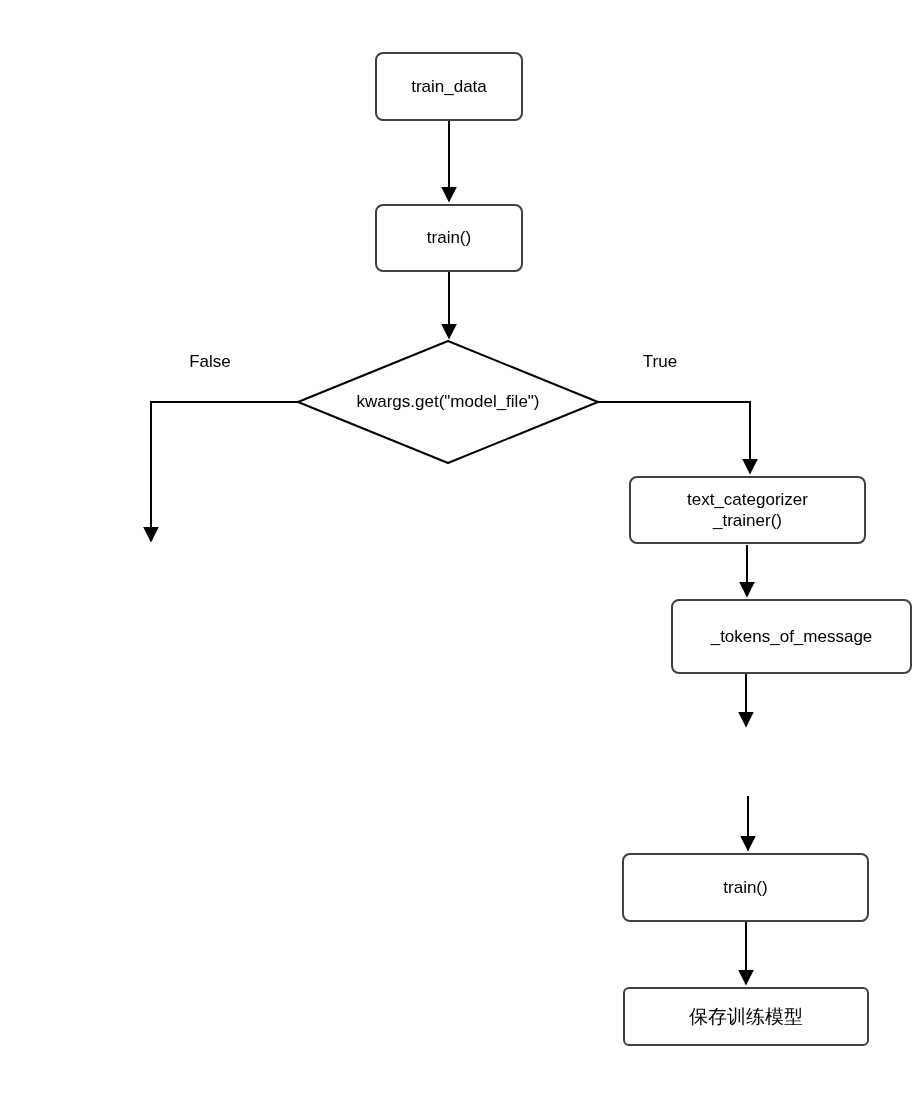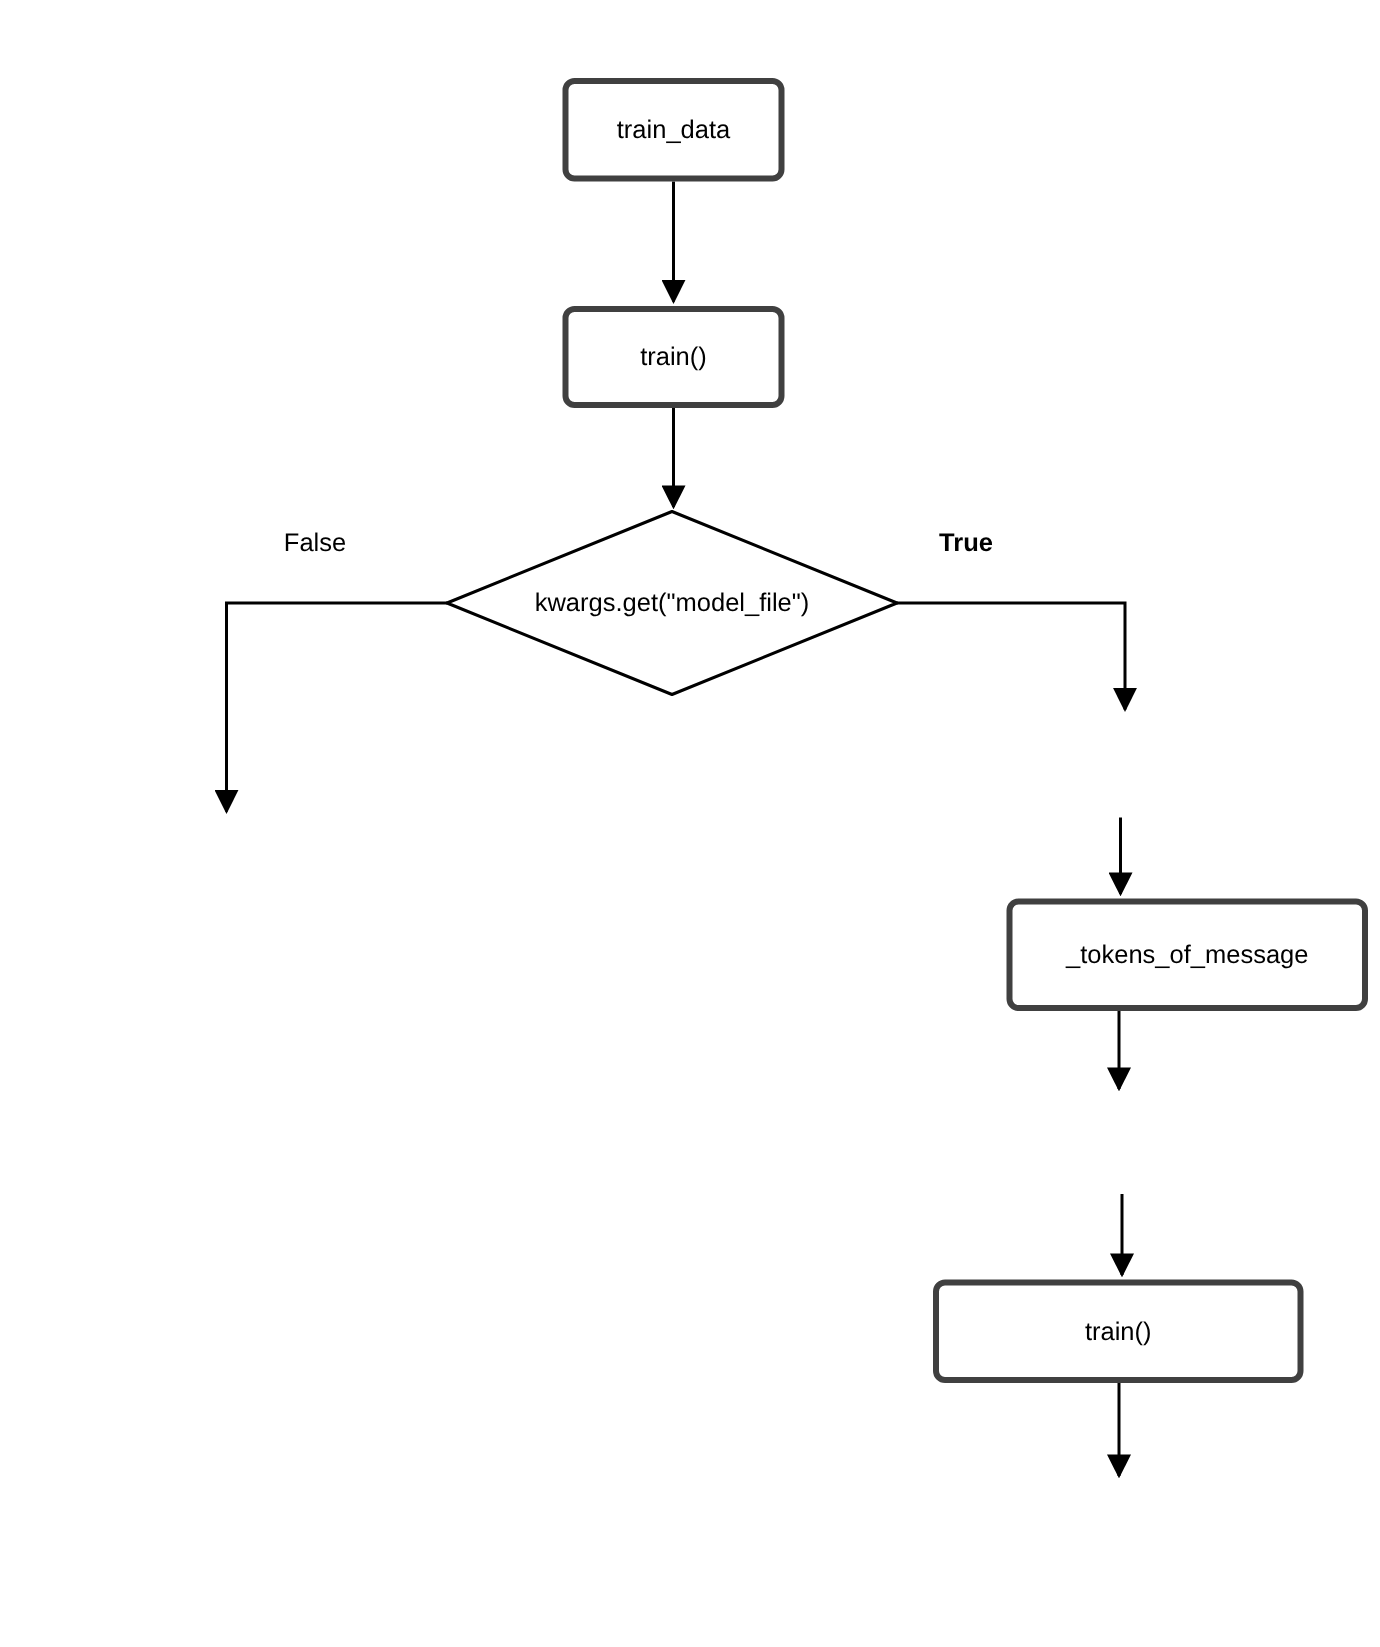--- a/index.html
+++ b/index.html
@@ -18,21 +18,21 @@
   }
   .edges {
     position: absolute;
     left: 0;
     top: 0;
     pointer-events: none;
   }
   .node {
     position: absolute;
     box-sizing: border-box;
-    border: 4px solid #404040;
+    border: 2px solid #404040;
     border-radius: 8px;
     background: #ffffff;
     display: flex;
     align-items: center;
     justify-content: center;
     text-align: center;
     font-size: 17px;
     line-height: 1.25;
   }
   .node .label {
@@ -89,27 +89,34 @@
   </div>
 
   <div class="node" style="left:375px; top:204px; width:148px; height:68px;">
     <span class="label">train()</span>
   </div>
 
   <div class="diamond-label" style="left:308px; top:388px; width:280px; height:28px;">kwargs.get("model_file")</div>
 
   <div class="edge-label" style="left:170px; top:352px; width:80px;">False</div>
 
-  <div class="edge-label" style="left:604px; top:352px; width:80px;font-weight:bold;">True</div>
+  <div class="edge-label" style="left:620px; top:352px; width:80px;">True</div>
 
 
+  <div class="node" style="left:629px; top:476px; width:237px; height:68px;">
+    <span class="label">text_categorizer
+_trainer()</span>
+  </div>
 
   <div class="node" style="left:625px; top:599px; width:241px; height:75px;margin-left:46px;">
     <span class="label">_tokens_of_message</span>
   </div>
 
 
   <div class="node" style="left:622px; top:853px; width:247px; height:69px;">
     <span class="label">train()</span>
   </div>
 
+  <div class="node" style="left:623px; top:987px; width:246px; height:59px; border-radius:6px; font-size:19px;">
+    <span class="label">保存训练模型</span>
+  </div>
 
 </div>
 
 </body></html>

